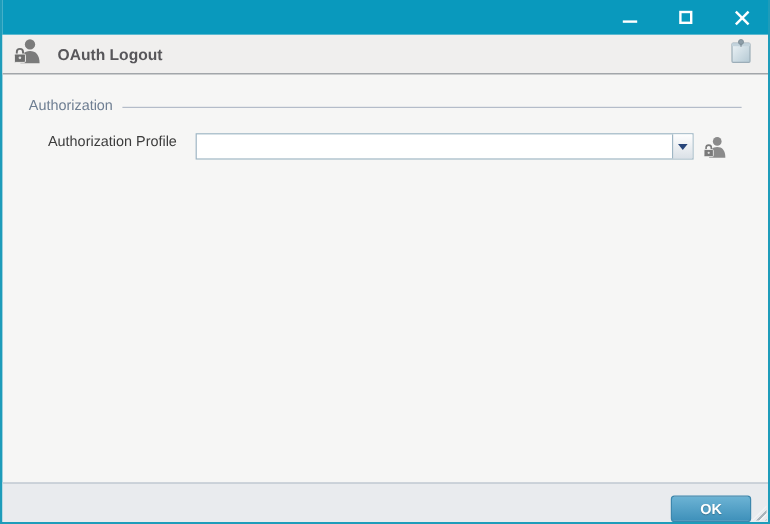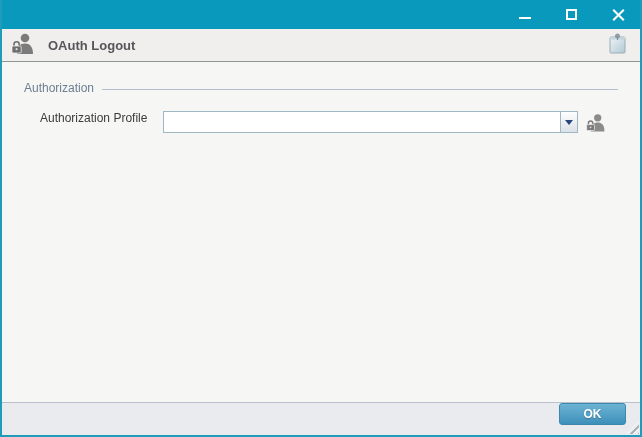--- a/index.html
+++ b/index.html
@@ -60,21 +60,21 @@
   .arrow-down {
     width:0; height:0; border-left:4px solid transparent; border-right:4px solid transparent;
     border-top:5px solid #27457a;
   }
   .picker-btn { margin-left:7px; cursor:pointer; display:flex; align-items:center; }
 
   
   .footer {
     position:absolute; left:0; right:0; bottom:0; height:33px;
     background:#e9ebee; border-top:1px solid #b7c0cb;
-    display:flex; align-items:flex-start; justify-content:flex-end; gap:9px; padding-right:14px;
+    display:flex; align-items:flex-end; justify-content:flex-end; gap:9px; padding-right:14px;
   }
   .btn {
     width:67px; height:22px; border-radius:3px; color:#fff;
     font-family:"Liberation Sans", sans-serif; font-size:12px; font-weight:bold;
     cursor:pointer; text-shadow:0 1px 1px rgba(0,0,0,.25);
   }
   .btn-ok { background:linear-gradient(#6cb3d4,#3e90ba); border:1px solid #3d87ad; }
   .btn-cancel { background:linear-gradient(#d3823f,#b35a1e); border:1px solid #9c5413; }
   .resize-grip {
     position:absolute; right:1px; bottom:1px; width:13px; height:13px; cursor:nwse-resize;

